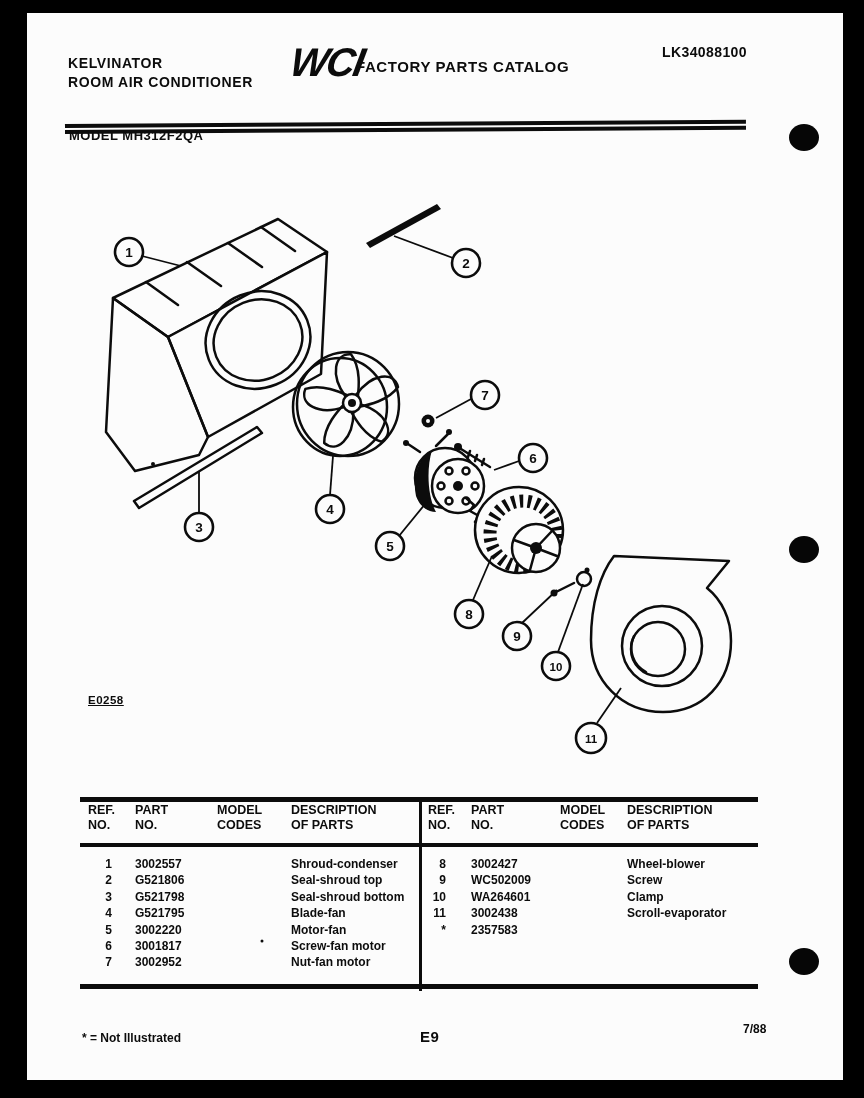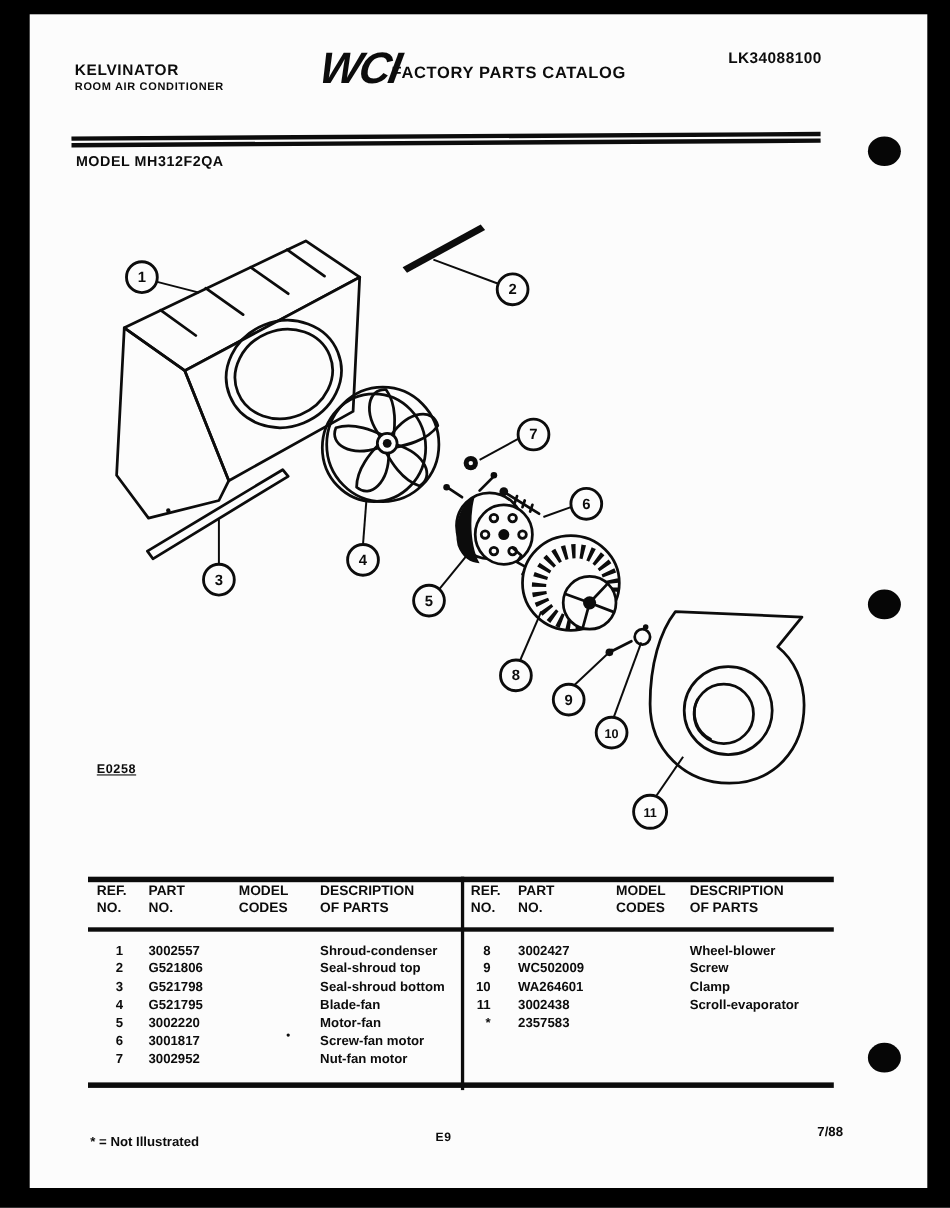--- a/index.html
+++ b/index.html
@@ -5,29 +5,29 @@
   html,body{margin:0;padding:0;}
   body{
     width:864px;height:1098px;position:relative;background:#000;
     font-family:"Liberation Sans",sans-serif;color:#0c0c0c;overflow:hidden;
   }
   .page{position:absolute;left:27px;top:13px;width:816px;height:1067px;background:#fcfcfc;}
   .abs{position:absolute;}
   .b{font-weight:bold;white-space:nowrap;}
   
   .brand1{left:68px;top:55px;font-size:14px;letter-spacing:.6px;}
-  .brand2{left:68px;top:74px;font-size:10px;letter-spacing:.6px;}
+  .brand2{left:68px;top:74px;font-size:14px;letter-spacing:.6px;}
   .logo{left:291px;top:40px;font-size:40px;font-style:italic;font-weight:900;
         transform:skewX(-10deg);letter-spacing:-2px;}
   .cattitle{left:356px;top:58px;font-size:15px;letter-spacing:.6px;}
   .pubnum{left:662px;top:44px;font-size:14px;letter-spacing:.4px;text-align:center;}
   .toprule{left:65px;top:124px;width:681px;height:12px;transform:rotate(-.35deg);transform-origin:left center;}
   .toprule .r1{position:absolute;left:0;top:0;width:100%;height:4px;background:#0c0c0c;}
   .toprule .r2{position:absolute;left:0;top:6px;width:100%;height:3.5px;background:#0c0c0c;}
-  .modelline{left:69px;top:139px;font-size:13px;letter-spacing:.5px;}
+  .modelline{left:69px;top:128px;font-size:13px;letter-spacing:.5px;}
   .figcode{left:88px;top:694px;font-size:11.5px;letter-spacing:.5px;text-decoration:underline;}
   
   .hole{position:absolute;left:789px;width:30px;height:27px;background:#060606;border-radius:50%;}
   
   svg.diagram{position:absolute;left:0;top:0;pointer-events:none;}
   .ink{stroke:#0c0c0c;fill:none;stroke-width:2.5;stroke-linejoin:round;stroke-linecap:round;}
   .inkfill{fill:#0c0c0c;stroke:none;}
   .white{fill:#fcfcfc;}
   .leader{stroke:#0c0c0c;stroke-width:1.8;}
   .callout-circle{fill:#fcfcfc;stroke:#0c0c0c;stroke-width:2.6;}
@@ -44,21 +44,21 @@
   .lefttab{left:88px;width:325px;}
   .righttab{left:428px;width:325px;}
   .hrow,.trow{display:grid;gap:15px;}
   .lefttab .hrow,.lefttab .trow{grid-template-columns:24px 59px 51px auto;column-gap:23px;}
   .righttab .hrow,.righttab .trow{grid-template-columns:18px 64px 42px auto;column-gap:25px;}
   .hcell{font-size:12.5px;font-weight:bold;line-height:15px;white-space:pre-line;overflow:visible;}
   .tcell{font-size:12px;font-weight:bold;line-height:16.4px;white-space:pre-line;}
   .tcell-ref{text-align:right;}
   
   .footnote{left:82px;top:1031px;font-size:12px;}
-  .pagecode{left:396px;top:1028px;font-size:11px;letter-spacing:.5px;}
+  .pagecode{left:420px;top:1028px;font-size:15px;letter-spacing:.5px;}
   .datecode{left:723px;top:1022px;font-size:12px;margin-left:20px;}
 </style>
 </head>
 <body>
 
 <div class="page"></div>
 
 <div class="hole" style="top:124px"></div>
 <div class="hole" style="top:536px"></div>
 <div class="hole" style="top:948px"></div>

